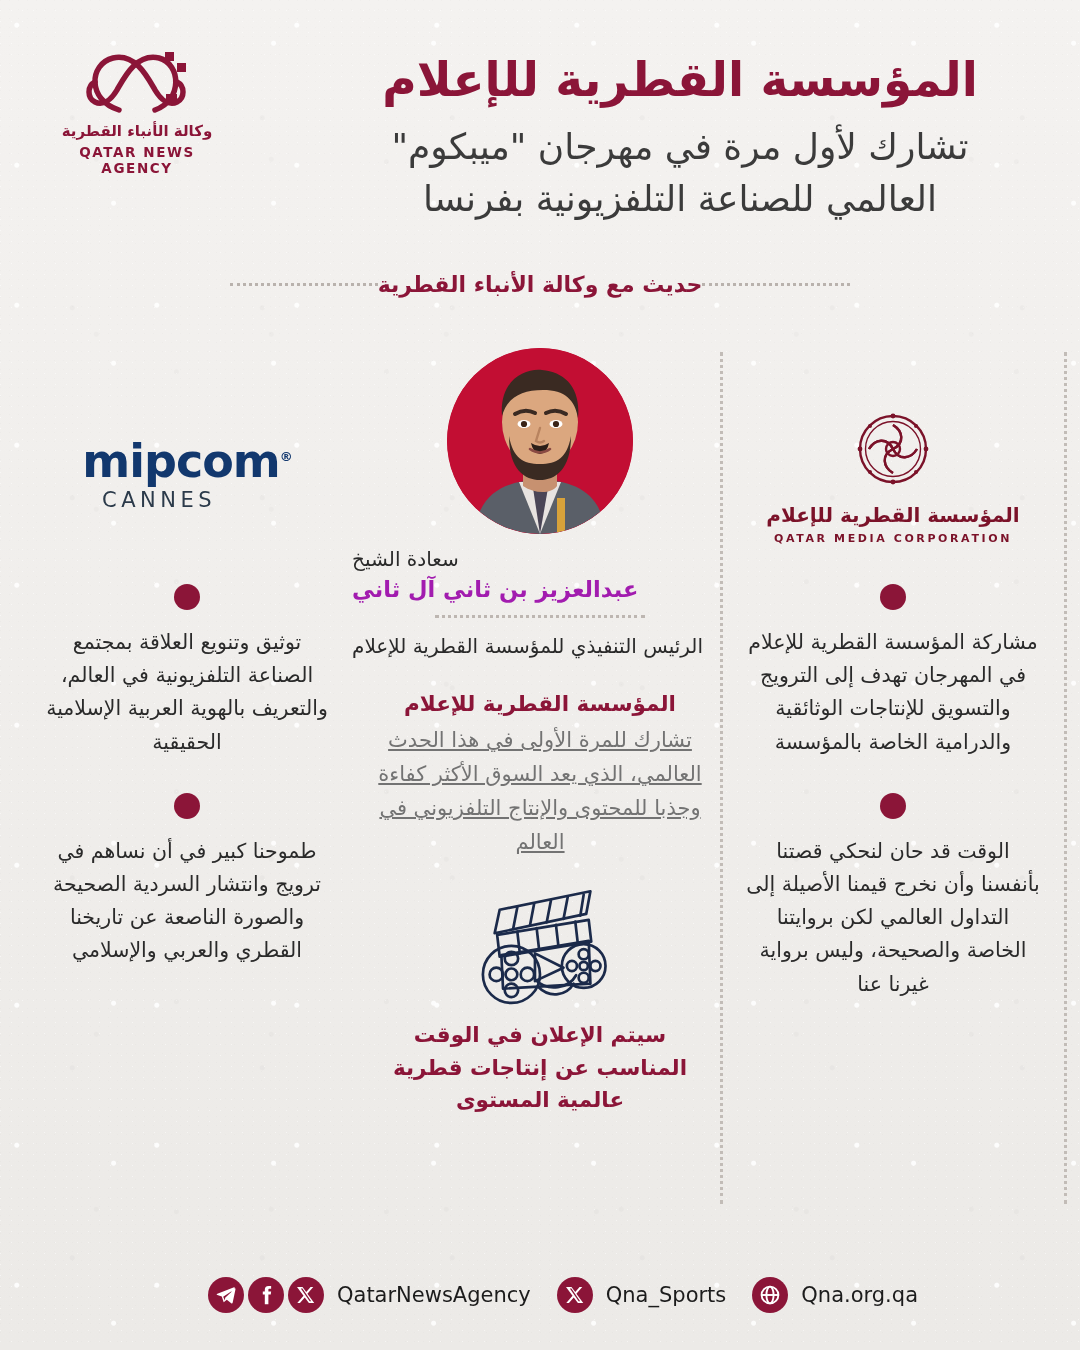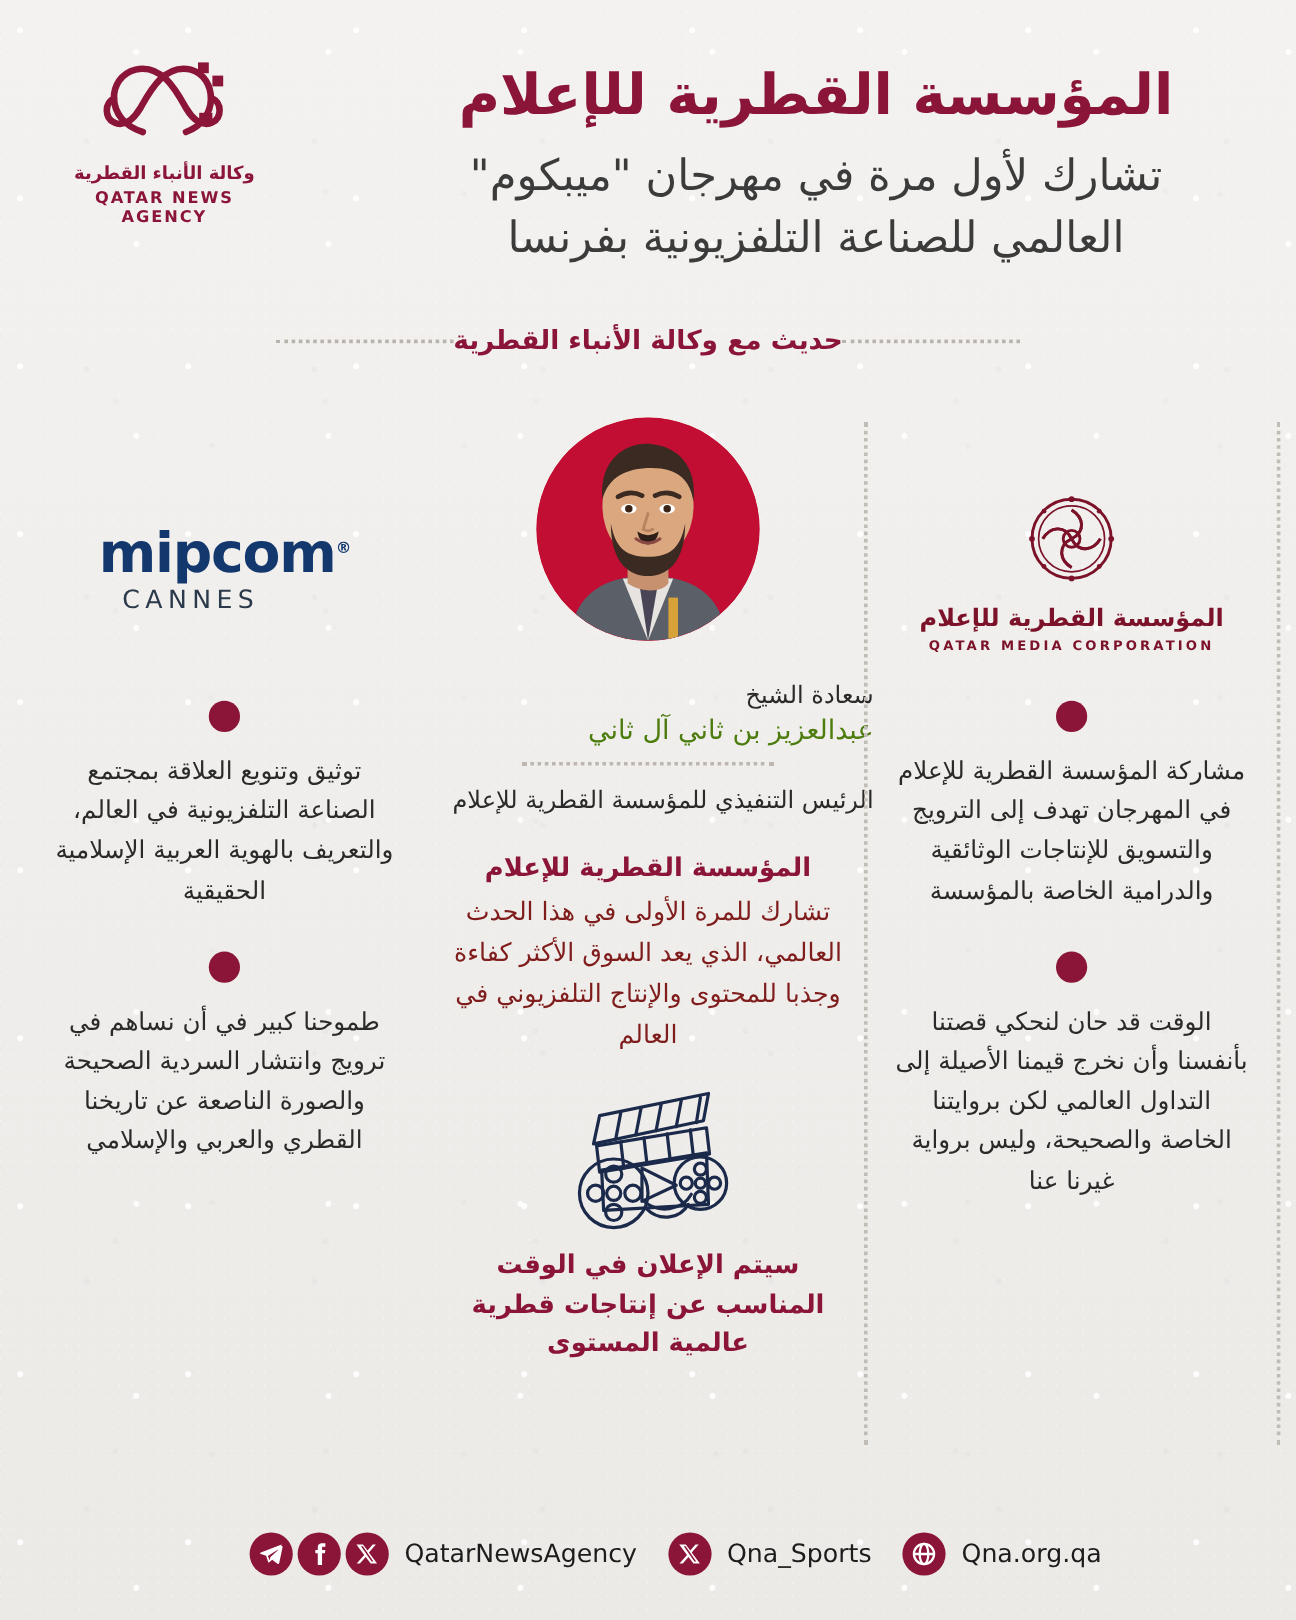--- a/index.html
+++ b/index.html
@@ -25,21 +25,21 @@
       linear-gradient(180deg,#f4f2f0,#eceae7);
     background-size:140px 140px,190px 190px,160px 160px,210px 210px,175px 175px,9px 9px,11px 11px,100% 100%;
     pointer-events:none;
   }
   .wrap{position:relative;width:1080px;height:1350px;}
 
   
   .header{position:absolute;top:0;left:0;width:1080px;height:330px;}
   .qna-logo{position:absolute;top:42px;left:42px;width:190px;text-align:center;}
   .qna-mark{width:128px;height:80px;margin:0 auto;display:block;}
-  .qna-ar{font-size:15px;color:#8B1538;font-weight:bold;letter-spacing:.5px;margin-top:13px;}
+  .qna-ar{font-size:15px;color:#8B1538;font-weight:bold;letter-spacing:.5px;margin-top:0;}
   .qna-en{font-size:13.5px;color:#8B1538;font-weight:bold;letter-spacing:1.6px;margin-top:4px;}
 
   .title-block{position:absolute;top:52px;right:60px;width:680px;text-align:center;}
   .main-title{
     font-size:47px;font-weight:bold;color:#8B1538;line-height:1.18;
     letter-spacing:-.5px;margin:0;
   }
   .sub-title{
     font-size:36px;color:#3b3b3b;line-height:1.42;margin:14px 0 0;font-weight:500;
   }
@@ -75,29 +75,29 @@
   .bullet:first-of-type{margin-top:26px;}
   .dot{width:26px;height:26px;border-radius:50%;background:#8B1538;margin:0 auto 16px;}
   .btext{font-size:20.5px;color:#2a2a2a;line-height:1.62;padding:0 18px;}
 
   
   .portrait{
     width:186px;height:186px;border-radius:50%;margin:8px auto 0;position:relative;overflow:hidden;
     background:#c20e33;
   }
   .portrait svg{position:absolute;inset:0;}
-  .name-block{text-align:right;margin-top:30px;}
+  .name-block{text-align:left;margin-top:10px;}
   .honor{font-size:20px;color:#2a2a2a;line-height:1.5;}
-  .pname{font-size:22.5px;color:#4d7c0f;font-weight:normal;margin-top:2px;}
+  .pname{font-size:22.5px;color:#a21caf;font-weight:bold;margin-top:2px;}
   .hr-dot{width:210px;height:0;border-top:3px dotted #bdb6b1;margin:13px auto;}
   .ptitle{font-size:20px;color:#2a2a2a;line-height:1.5;}
 
   .quote{text-align:center;margin-top:30px;padding:0 24px;}
   .q-head{font-size:21.5px;font-weight:bold;color:#8B1538;margin-bottom:7px;}
-  .q-body{font-size:21px;color:#7f1d1d;line-height:1.62;}
+  .q-body{font-size:21px;color:#737373;line-height:1.62;text-decoration:underline;}
 
   .clap{margin:26px auto 0;display:block;width:168px;height:120px;}
   .closing{text-align:center;margin-top:14px;padding:0 28px;font-size:21.5px;font-weight:bold;color:#8B1538;line-height:1.52;}
 
   
   .footer{position:absolute;bottom:0;left:0;width:1080px;height:110px;display:flex;align-items:center;justify-content:center;gap:0;direction:ltr;margin-left:36px;}
   .fgroup{display:flex;align-items:center;}
   .sicon{width:36px;height:36px;border-radius:50%;background:#8B1538;display:flex;align-items:center;justify-content:center;margin-right:4px;}
   .sicon svg{display:block;}
   .flabel{font-size:21px;color:#1c1c1c;margin:0 26px 0 9px;white-space:nowrap;}

